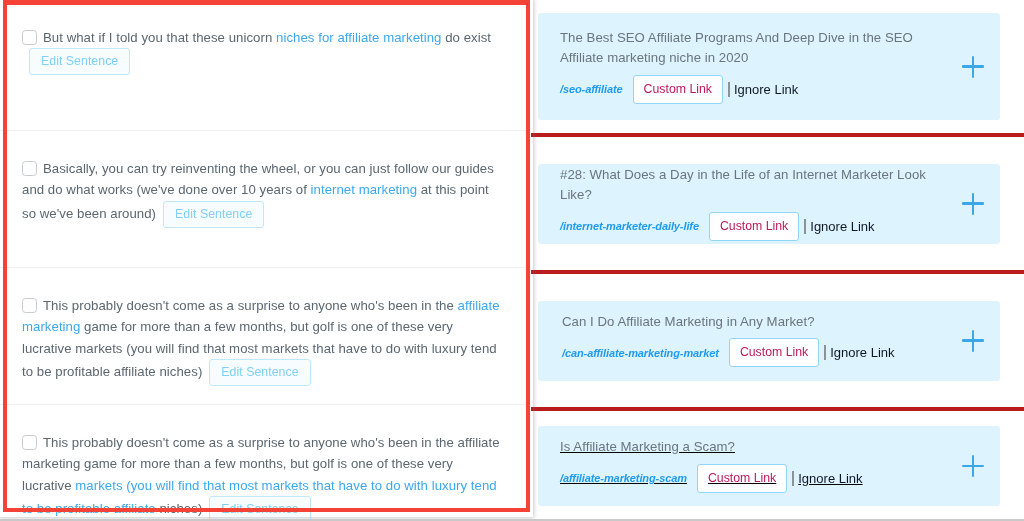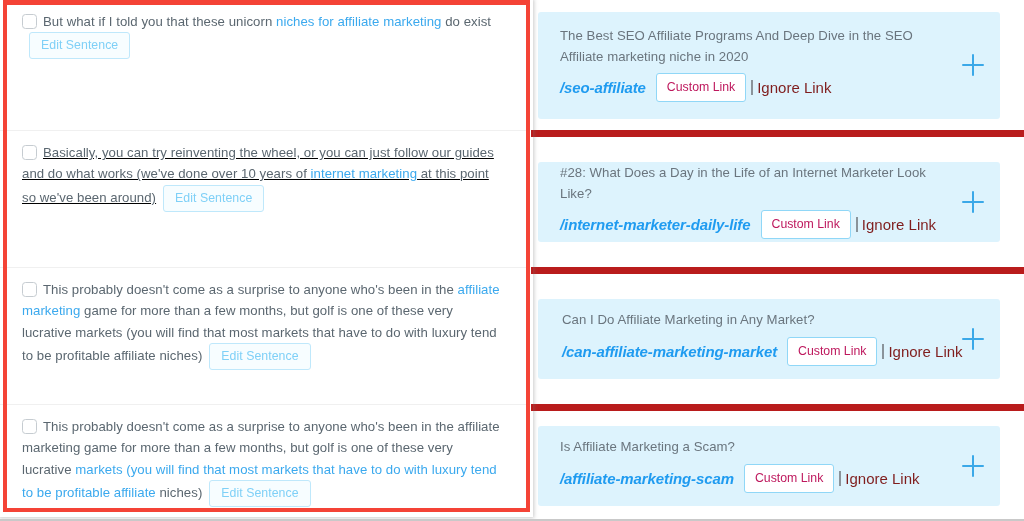--- a/index.html
+++ b/index.html
@@ -61,29 +61,30 @@
   }
 
   .sentence-block {
     position: relative;
     padding: 11px 26px 10px 22px;
     border-bottom: 1px solid #f0f0f0;
   }
   .sentence-block:last-child { border-bottom: none; }
 
   .sb-1 { height: 131px; }
-  .sb-2 { height: 137px; text-decoration: underline; }
+  .sb-2 { height: 137px; }
   .sb-3 { height: 137px; }
   .sb-4 { height: 116px; }
 
   .sentence-text {
     font-size: 13.2px;
     line-height: 21.3px;
     color: #5b6770;
     letter-spacing: 0.05px;
+    margin-top: 16px;
   }
 
   .chk {
     display: inline-block;
     vertical-align: -3px;
     width: 15px;
     height: 15px;
     border: 1.6px solid #c6ccd1;
     border-radius: 3.5px;
     background: #ffffff;
@@ -112,26 +113,26 @@
     position: relative;
     width: 494px;
     height: 521px;
     background: #ffffff;
     flex: 0 0 494px;
     border-left: 1px solid #ffffff;
   }
 
   .suggestion-slot {
     position: relative;
-    border-bottom: 7px solid #b91c1c;
+    border-bottom: 4px solid #b91c1c;
     padding: 6px 24px 6px 7px;
     display: flex;
     align-items: center;
   }
-  .suggestion-slot:last-child { border-bottom: none; }
+  .suggestion-slot:last-child { border-bottom: none; text-decoration: underline; }
 
   .ss-1 { height: 137px; }
   .ss-2 { height: 137px; }
   .ss-3 { height: 137px; }
   .ss-4 { height: 110px; }
 
   .card {
     position: relative;
     width: 100%;
     background: #ddf3fd;
@@ -154,21 +155,21 @@
     letter-spacing: 0.05px;
   }
 
   .card-actions {
     display: flex;
     align-items: center;
     gap: 0px;
   }
 
   .slug {
-    font-size: 15px;
+    font-size: 11px;
     font-weight: bold;
     font-style: italic;
     color: #1f9bf0;
     letter-spacing: -0.1px;
     margin-right: 10px;
     white-space: nowrap;
   }
 
   .custom-link-btn {
     font-size: 12.3px;
@@ -185,22 +186,22 @@
   .divider-bar {
     display: inline-block;
     width: 2px;
     height: 15px;
     background: #8a939a;
     margin: 0 4px 0 5px;
     flex: 0 0 2px;
   }
 
   .ignore-link {
-    font-size: 15px;
-    color: #7f1d1d;
+    font-size: 13px;
+    color: #0f172a;
     cursor: pointer;
     white-space: nowrap;
   }
 
   .plus-icon {
     position: absolute;
     right: 16px;
     top: 50%;
     transform: translateY(-50%);
     width: 22px;

